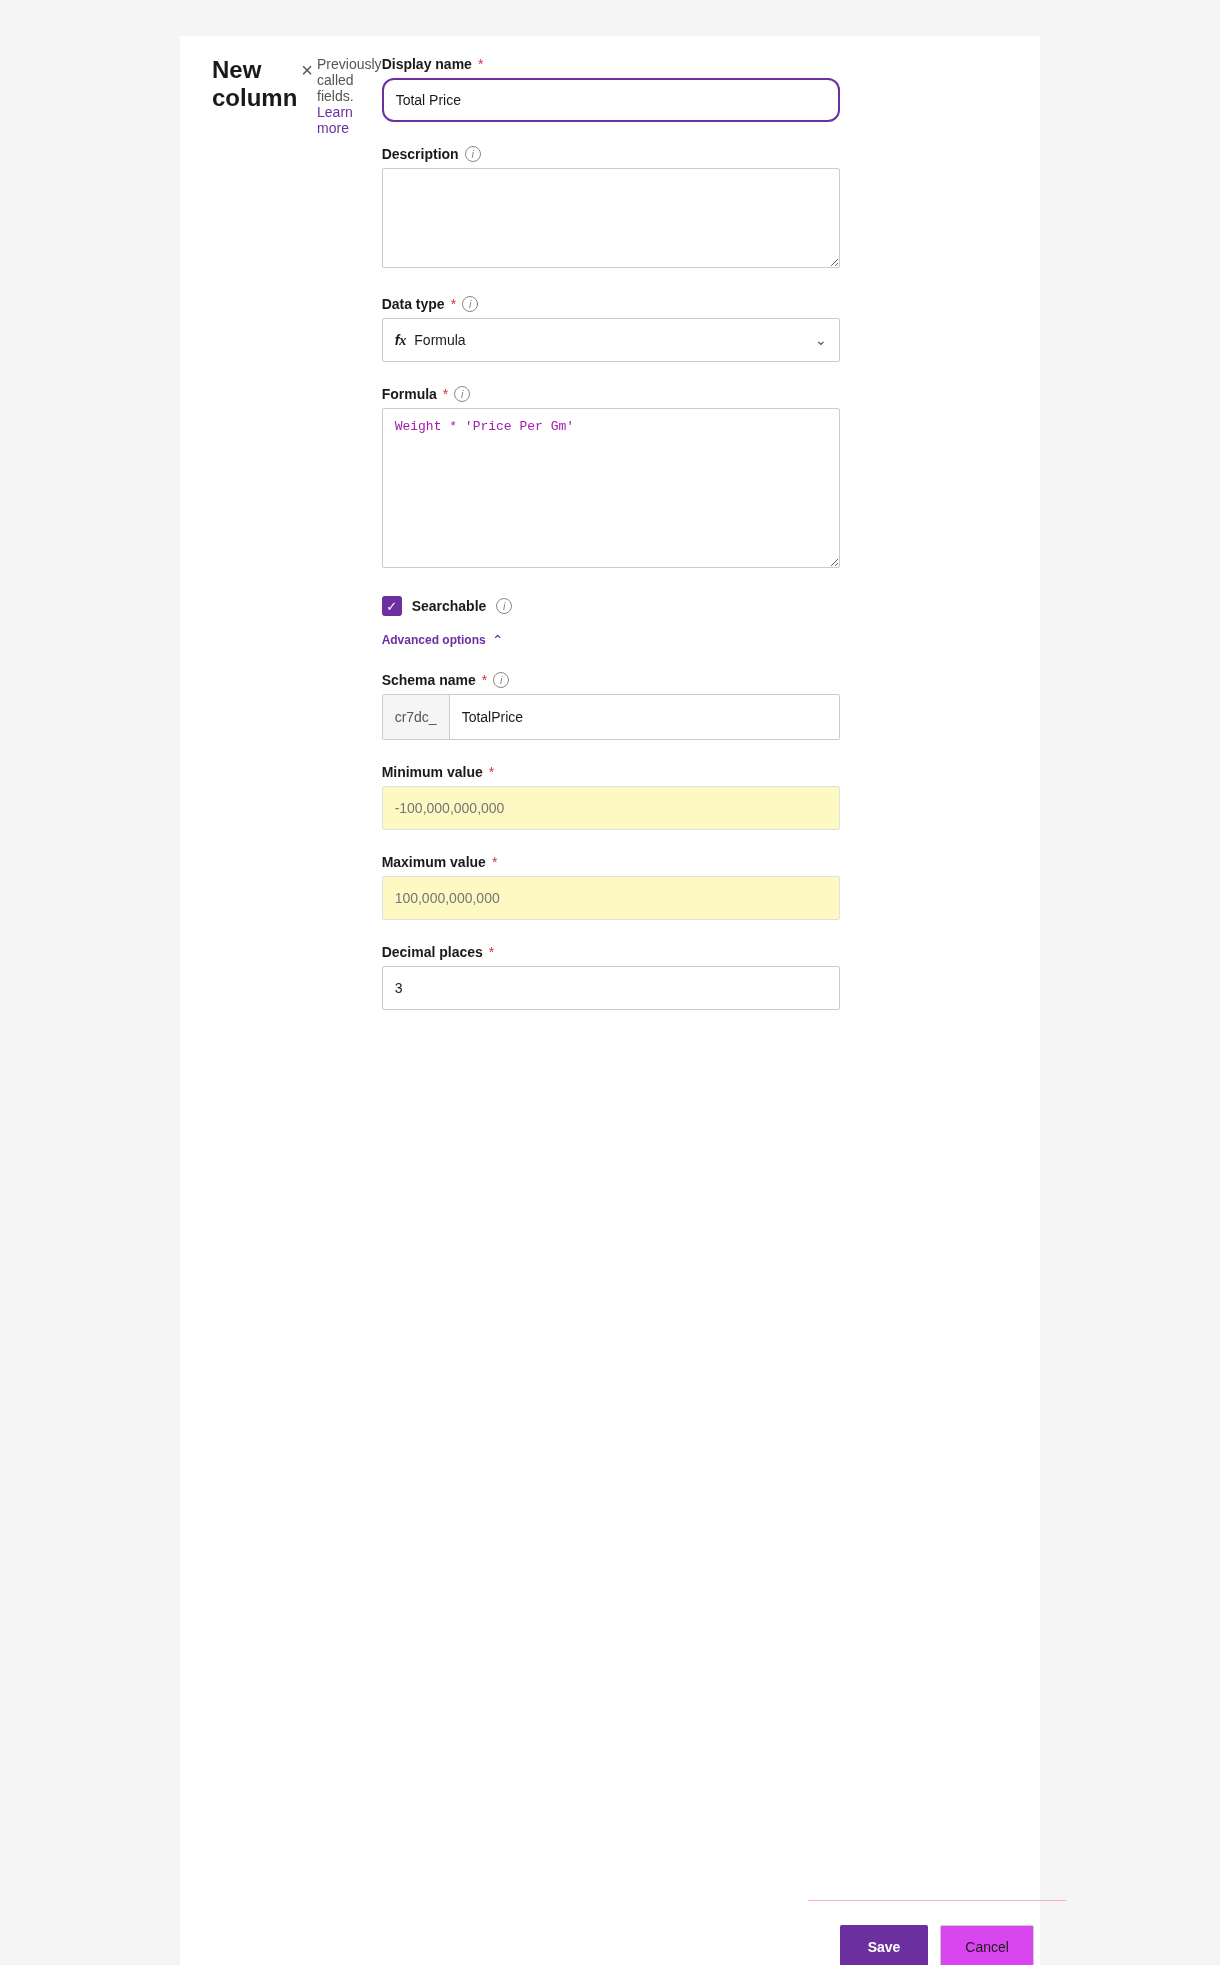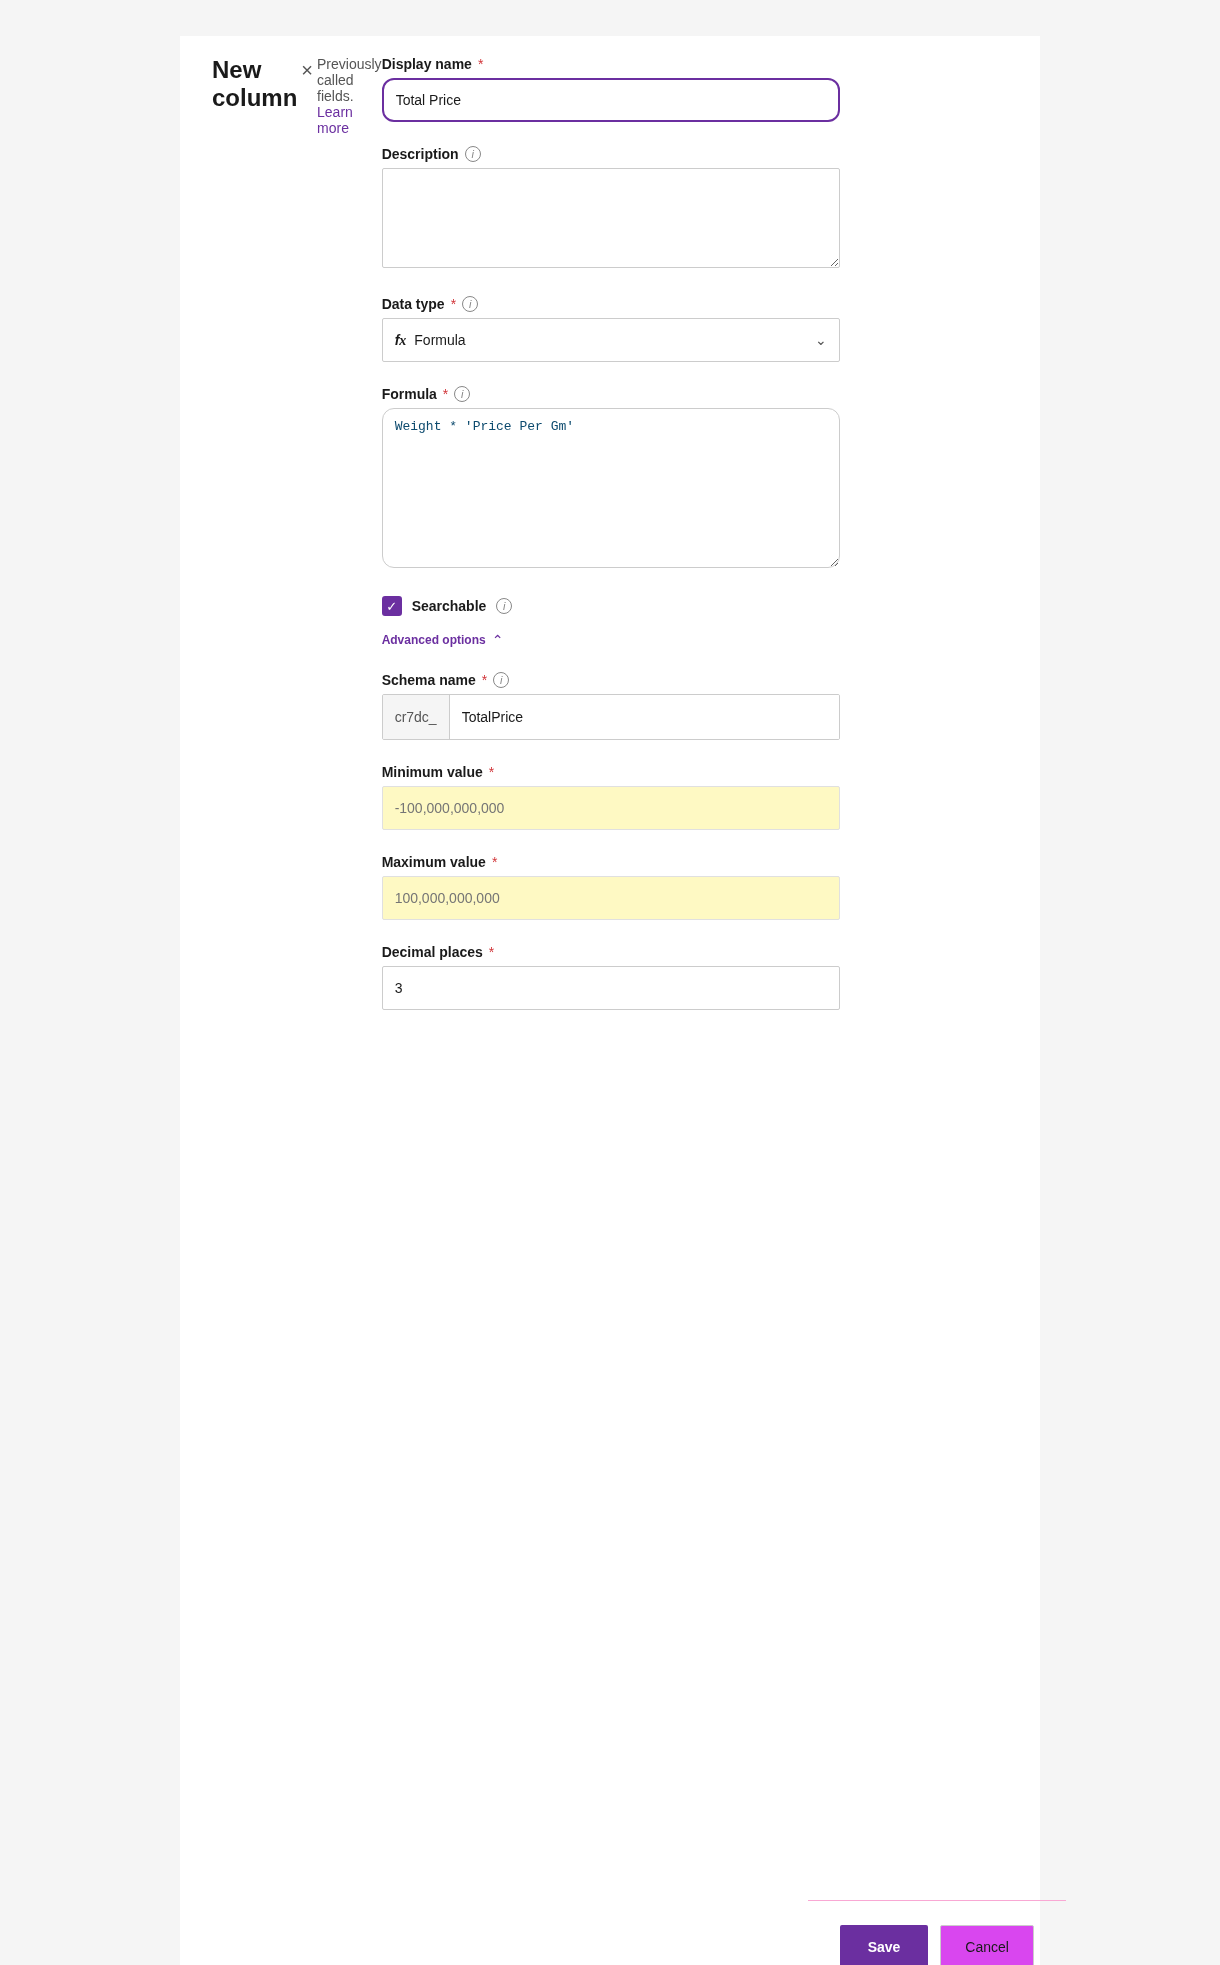--- a/index.html
+++ b/index.html
@@ -168,25 +168,25 @@
       font-style: italic;
       font-weight: 600;
       color: #1a1a1a;
       font-family: serif;
     }
 
     .formula-textarea {
       width: 100%;
       min-height: 160px;
       border: 1px solid #ccc;
-      border-radius: 12px;
+      border-radius: 2px;
       padding: 10px 12px;
       font-size: 13px;
       font-family: 'Courier New', monospace;
-      color: #0c4a6e;
+      color: #a21caf;
       outline: none;
       resize: vertical;
     }
 
     .formula-wrapper {
       position: relative;
       width: 100%;
     }
 
     .checkbox-row {

